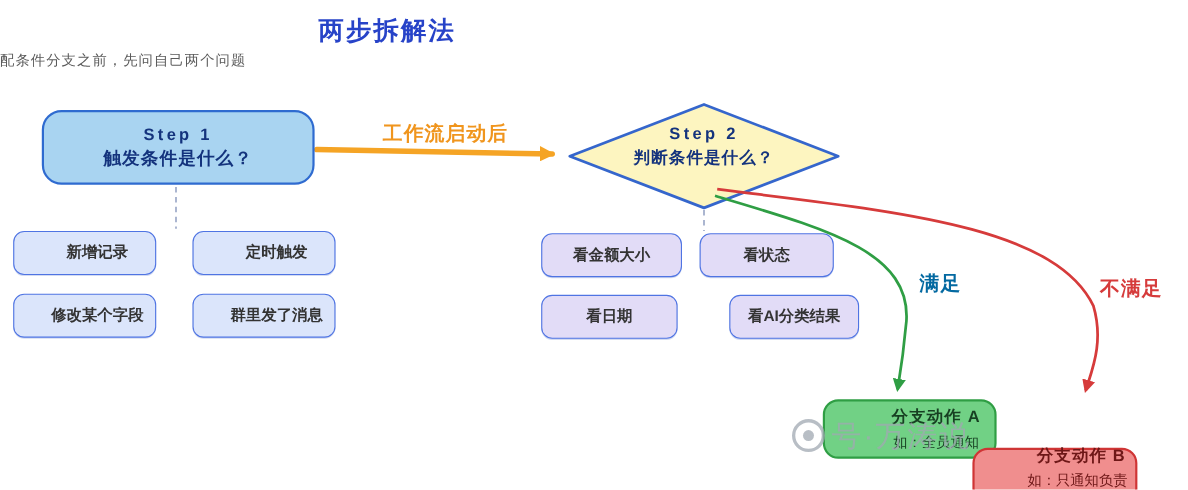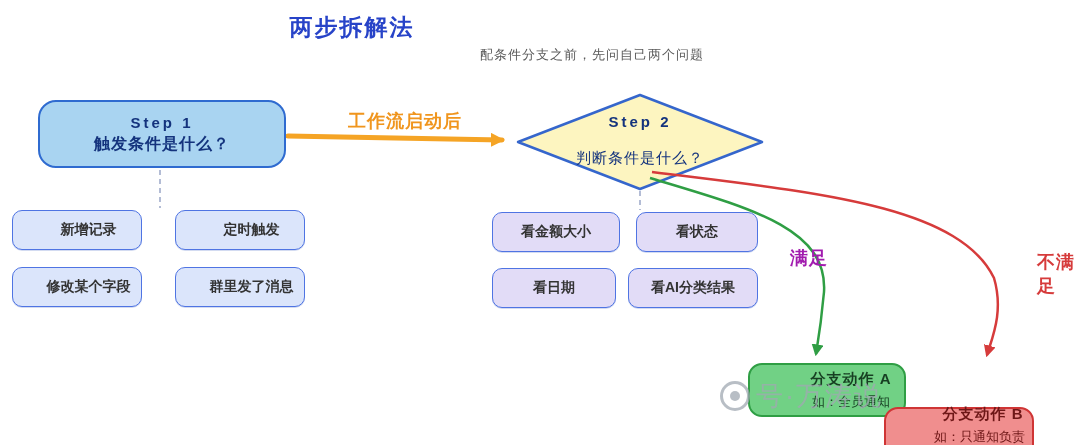--- a/index.html
+++ b/index.html
@@ -19,43 +19,43 @@
     pointer-events:none;
   }
   .page-title {
     position:absolute; left:0; top:12px; width:704px;
     text-align:center;
     font-size:23px; font-weight:bold; letter-spacing:2px;
     color:#2743c8;
   }
   .page-subtitle {
     position:absolute; left:0; top:46px; width:704px;
-    text-align:right;
+    text-align:left;
     font-size:13px; color:#5a5a5a; letter-spacing:1px;
   }
   .step1-box {
     position:absolute; left:38px; top:100px; width:248px; height:68px;
     background:#a9d4f1;
     border:2.5px solid #2f6bd0;
     border-radius:18px;
     display:flex; flex-direction:column; align-items:center; justify-content:center;
     color:#14337d;
   }
   .step1-box .line1 { font-size:15px; font-weight:bold; letter-spacing:3px; }
   .step1-box .line2 { font-size:16px; font-weight:bold; margin-top:3px; letter-spacing:1px; }
   .diamond-text {
     position:absolute; left:520px; top:113px; width:240px;
     text-align:center; color:#14337d;
   }
   .diamond-text .line1 { font-size:15px; font-weight:bold; letter-spacing:3px; }
-  .diamond-text .line2 { font-size:15px; font-weight:normal; margin-top:19px; letter-spacing:1px; }
+  .diamond-text .line2 { font-size:15px; font-weight:bold; margin-top:4px; letter-spacing:1px; }
   .edge-label { position:absolute; font-weight:bold; font-size:18px; letter-spacing:1px; }
   .edge-label.orange { color:#f0951d; left:348px; top:109px; width:160px; }
-  .edge-label.green  { color:#a21caf; left:790px; top:246px; }
-  .edge-label.red    { color:#d63b3b; left:1000px; top:250px;margin-left:37px; }
+  .edge-label.green  { color:#0369a1; left:836px; top:246px; }
+  .edge-label.red    { color:#d63b3b; left:1000px; top:250px; }
   .pill {
     position:absolute; height:40px;
     border:1.5px solid #4f74e3;
     border-radius:10px;
     display:flex; align-items:center; justify-content:center;
     font-size:14px; font-weight:600; color:#333333;
     box-shadow:0 1px 0 rgba(80,110,200,0.25);
   }
   .pill.blue   { background:#dbe5fb;padding-left:23px; }
   .pill.purple { background:#e2dcf7; }
@@ -141,21 +141,21 @@
   <div class="edge-label red">不满足</div>
 
   <div class="pill blue" style="left:12px;  top:210px; width:130px;">新增记录</div>
   <div class="pill blue" style="left:175px; top:210px; width:130px;">定时触发</div>
   <div class="pill blue" style="left:12px;  top:267px; width:130px;">修改某个字段</div>
   <div class="pill blue" style="left:175px; top:267px; width:130px;">群里发了消息</div>
 
   <div class="pill purple" style="left:492px; top:212px; width:128px;">看金额大小</div>
   <div class="pill purple" style="left:492px; top:268px; width:124px;">看日期</div>
   <div class="pill purple" style="left:636px; top:212px; width:122px;">看状态</div>
-  <div class="pill purple" style="left:628px; top:268px; width:130px;">看AI分类结果</div>
+  <div class="pill purple" style="left:663px; top:268px; width:118px;">看AI分类结果</div>
 
   <div class="branch-box yes">
     <div class="b-title">分支动作 A</div>
     <div class="b-sub">如：全员通知</div>
   </div>
   <div class="branch-box no">
     <div class="b-title">分支动作 B</div>
     <div class="b-sub">如：只通知负责人</div>
   </div>
 

